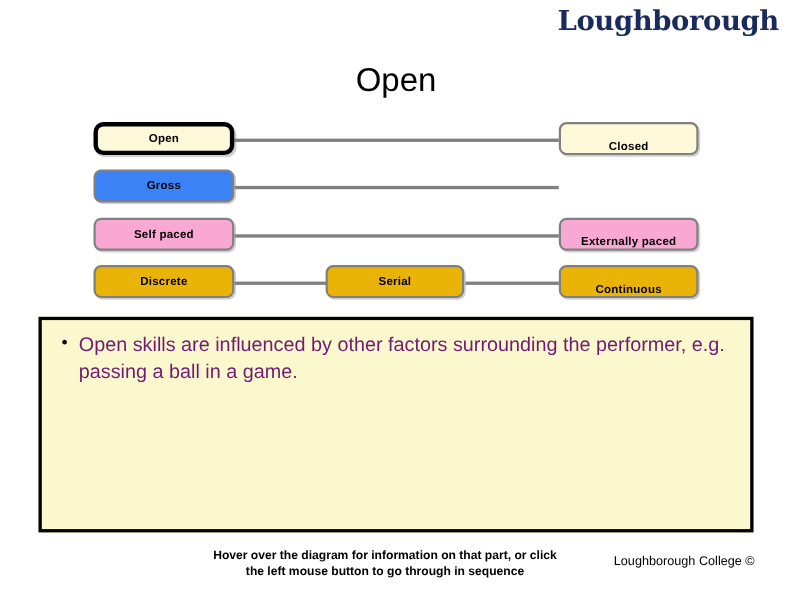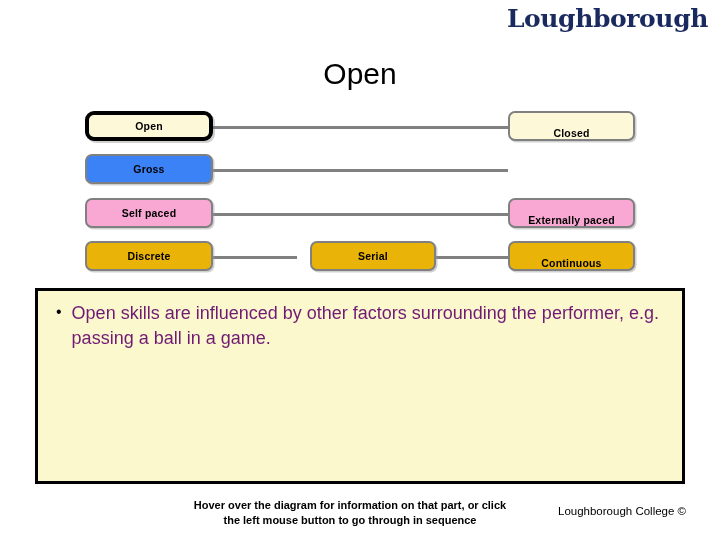--- a/index.html
+++ b/index.html
@@ -116,21 +116,21 @@
     box-shadow: 1.5px 1.5px 0 rgba(150,150,150,0.45);
     letter-spacing: 0.2px;
   }
   .node.selected {
     border: 4px solid #000000;
     border-radius: 9px;
     box-shadow: 2px 2px 0 rgba(120,120,120,0.35);
   }
 
   .node.left  { left: 85px;  width: 128px; }
-  .node.mid   { left: 310px; width: 126px; }
+  .node.mid   { left: 296px; width: 126px; }
   .node.right { left: 508px; width: 127px; align-items: flex-end; }
 
   .fill-yellow  { background: #fdf8d8; }
   .fill-green   { background: #3b82f6; }
   .fill-blue    { background: #f9a8d4; }
   .fill-pink    { background: #eab308; }
 
   
   .content-box {
     position: absolute;

